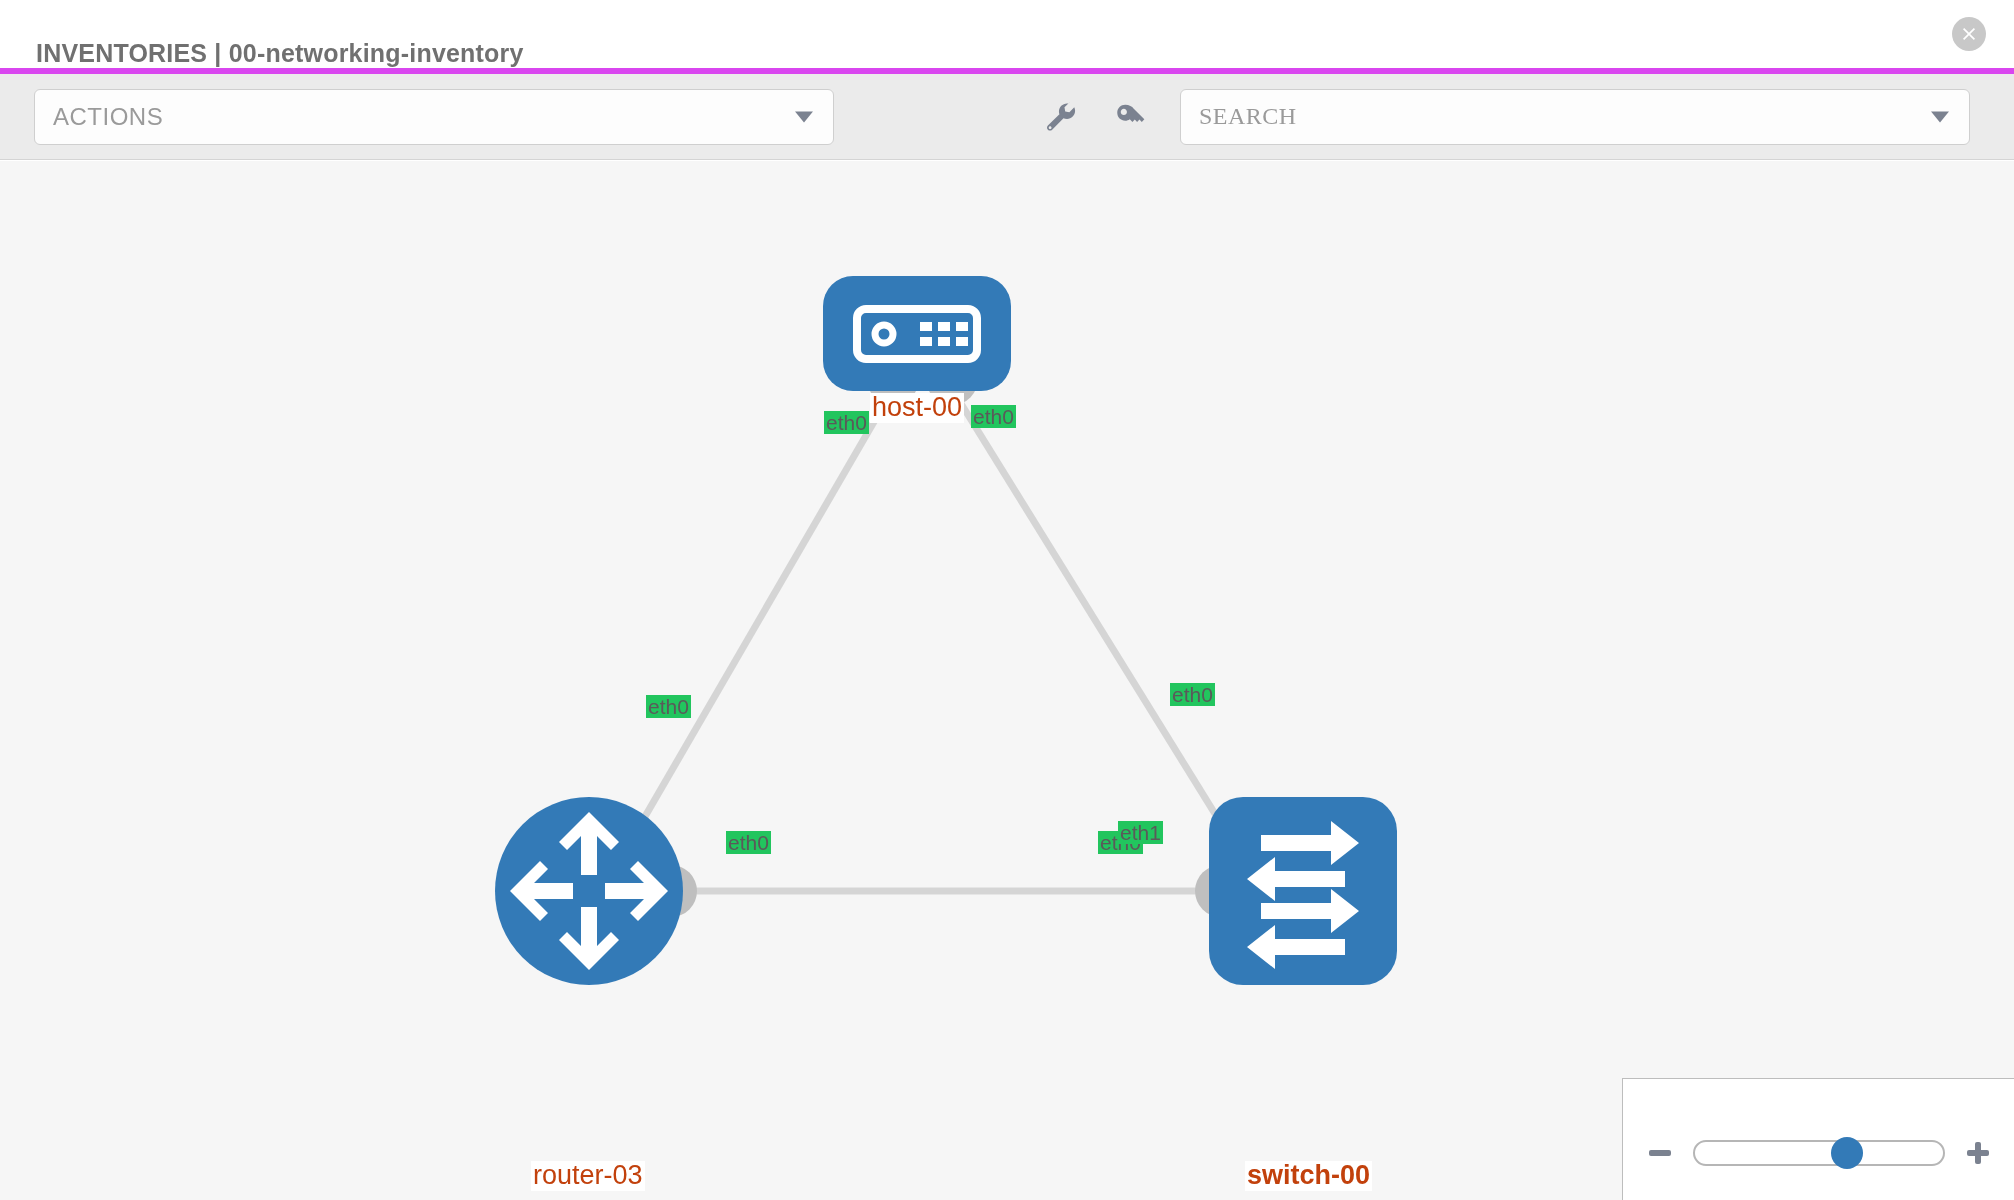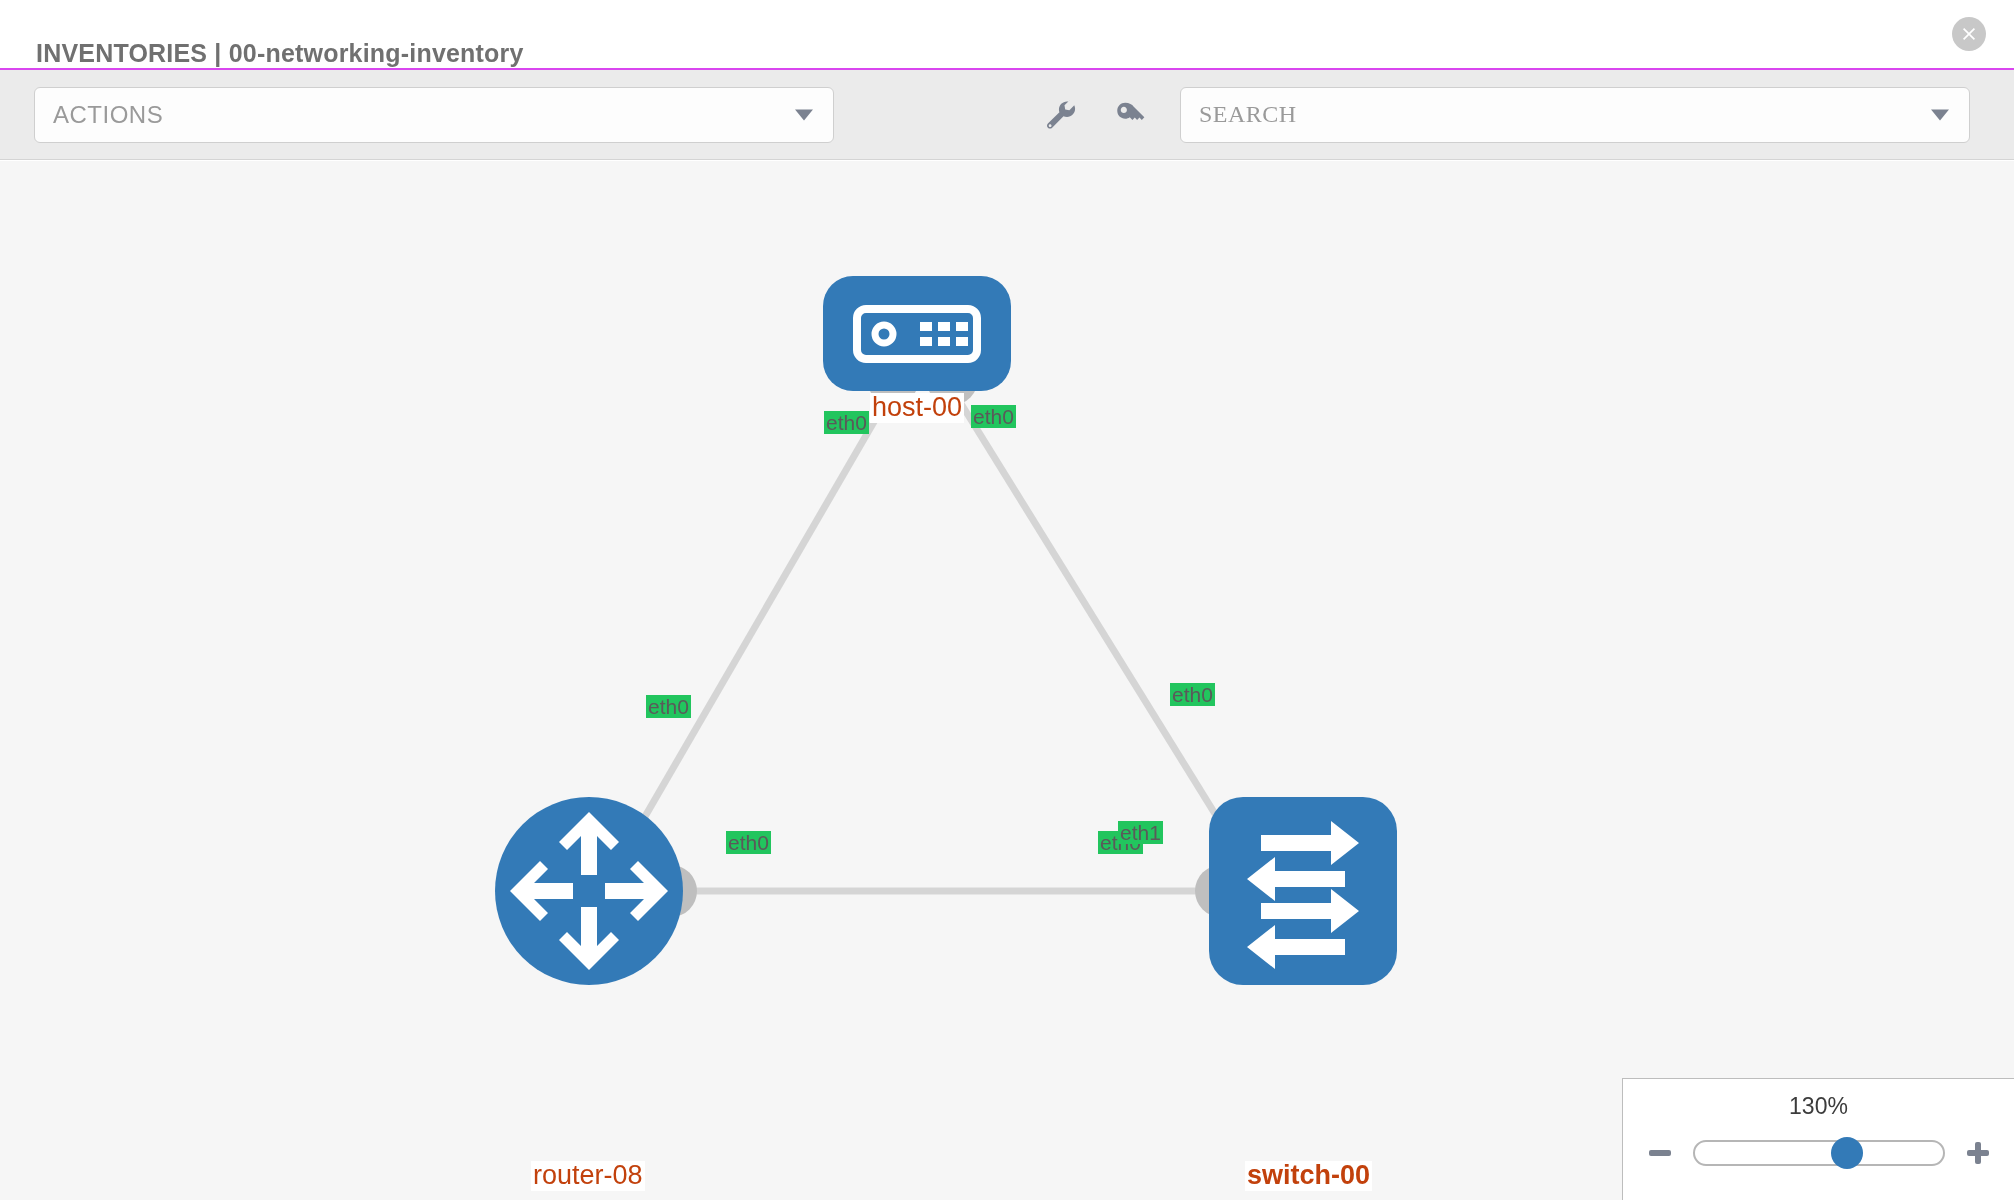--- a/index.html
+++ b/index.html
@@ -55,21 +55,21 @@
   }
   .close-btn svg { display: block; }
 
   
   .toolbar {
     position: absolute;
     top: 68px; left: 0;
     width: 2014px;
     height: 92px;
     background: #ebebeb;
-    border-top: 2px solid #d946ef;
+    border-top: 6px solid #d946ef;
     border-bottom: 1px solid #d4d4d4;
     display: flex;
     align-items: center;
   }
   .select-box {
     position: relative;
     height: 56px;
     background: #fdfdfd;
     border: 1px solid #cfcfcf;
     border-radius: 6px;
@@ -318,38 +318,37 @@
           <path d="M42 -20 L-28 -20 L-28 -34 L-56 -12 L-28 10 L-28 -4 L42 -4 Z" fill="#ffffff"></path>
 
           <path d="M-42 12 L28 12 L28 -2 L56 20 L28 42 L28 28 L-42 28 Z" fill="#ffffff"></path>
 
           <path d="M42 48 L-28 48 L-28 34 L-56 56 L-28 78 L-28 64 L42 64 Z" fill="#ffffff"></path>
         </g>
       </g>
     </svg>
 
     <div class="node-label" style="left:870px; top:232px;">host-00</div>
-    <div class="node-label" style="left:531px; top:1000px;">router-08</div>
+    <div class="node-label" style="left:531px; top:1000px;">router-03</div>
     <div class="node-label" style="left:1245px; top:1000px;font-weight:bold;">switch-00</div>
 
     <div class="iface-label" style="left:824px; top:250px;">eth0</div>
     <div class="iface-label" style="left:971px; top:244px;">eth0</div>
 
     <div class="iface-label" style="left:646px; top:534px;">eth0</div>
     <div class="iface-label" style="left:1170px; top:522px;">eth0</div>
 
     <div class="iface-label" style="left:726px; top:670px;">eth0</div>
 
     <div class="iface-label" style="left:1098px; top:670px; z-index:1;">eth0</div>
     <div class="iface-label" style="left:1118px; top:660px; z-index:2;">eth1</div>
 
   </div>
 
   <div class="zoom-panel">
-    <div class="zoom-level">130%</div>
     <div class="zoom-row">
       <div class="zoom-minus">
         <svg width="28" height="28" viewBox="0 0 28 28" aria-hidden="true">
           <rect x="3" y="11" width="22" height="6" rx="2" fill="#7b8290"></rect>
         </svg>
       </div>
       <div class="slider-track">
         <div class="slider-thumb" style="left: 61.5%;"></div>
       </div>
       <div class="zoom-plus">

